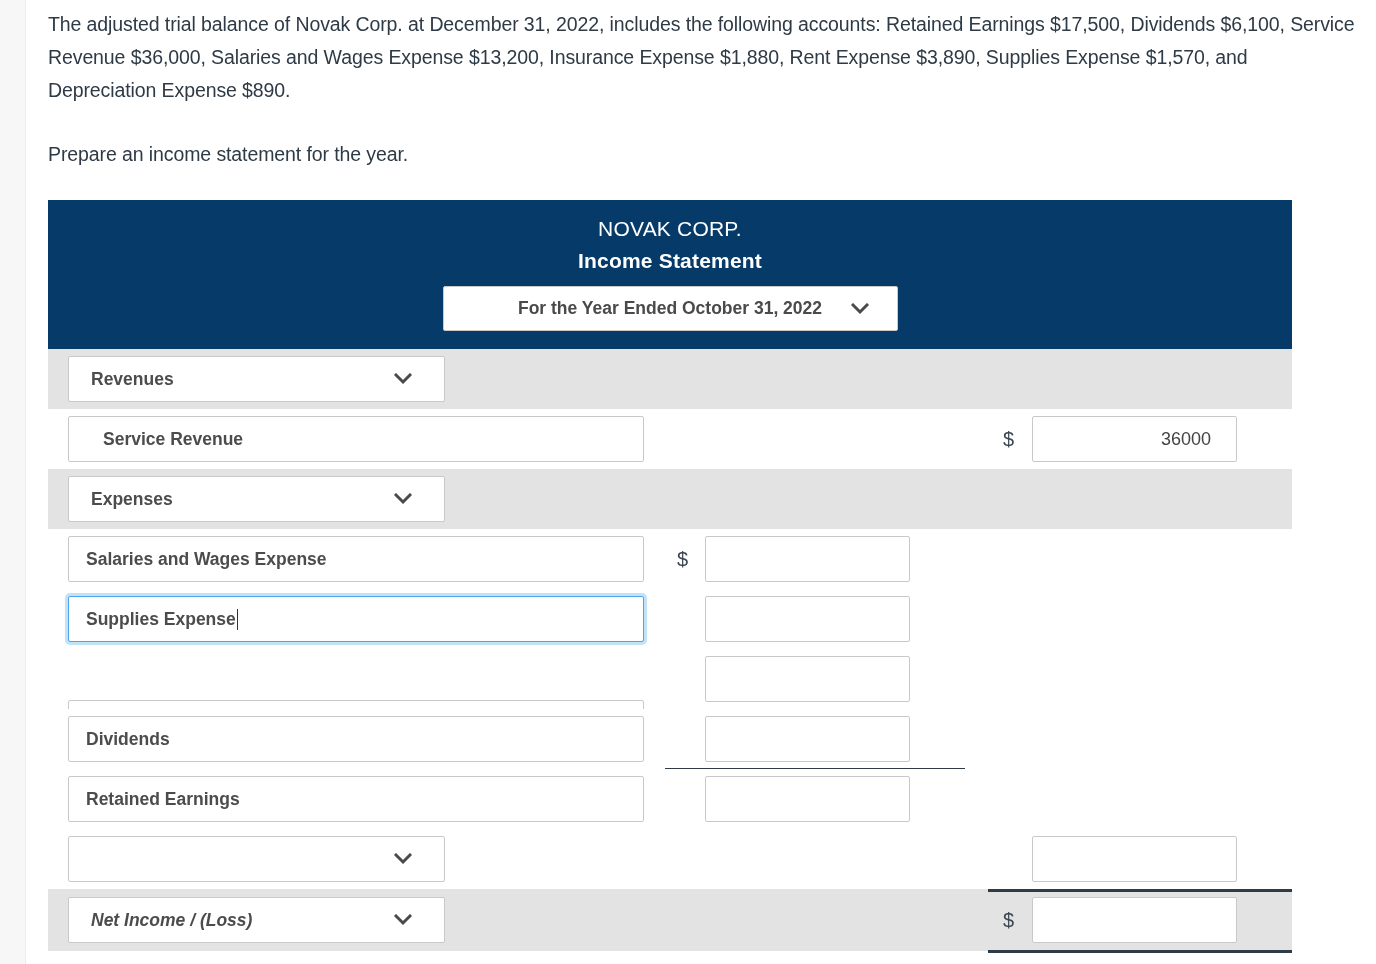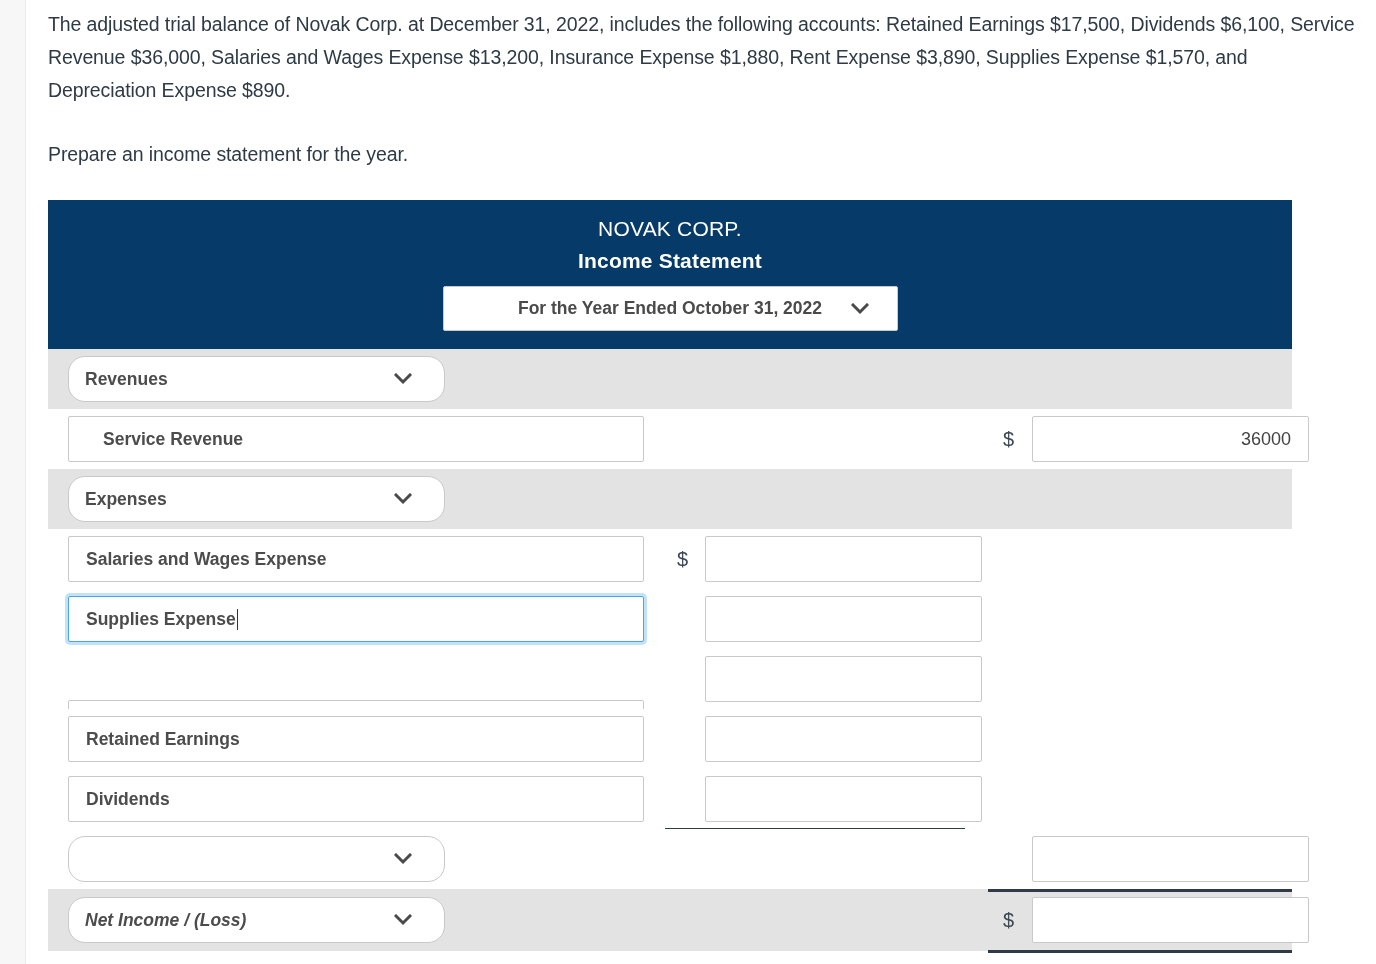--- a/index.html
+++ b/index.html
@@ -105,28 +105,28 @@
     border: 1px solid #c9c9c9;
     border-radius: 2px;
     height: 46px;
     display: flex;
     align-items: center;
     color: #4c4c4c;
     font-size: 17.5px;
     font-weight: 700;
     position: relative;
   }
-  .ctrl.sel { width: 377px; padding-left: 16px; border-radius: 17px; }
+  .ctrl.sel { width: 377px; padding-left: 22px; }
   .ctrl.sel .chev { position: absolute; right: 16px; top: 50%; transform: translateY(-50%); }
   .ctrl.txt { width: 576px; padding-left: 17px; }
   .ctrl.txt.indent { padding-left: 34px; }
   .ctrl.num {
-    width: 277px;
+    width: 205px;
     justify-content: flex-end;
-    padding-right: 17px;
+    padding-right: 25px;
     font-weight: 400;
     font-size: 18px;
     color: #444;
   }
 
   .ctrl.focused {
     border: 1px solid #4ea4e8;
     box-shadow: 0 0 0 3px rgba(120,190,240,0.45);
   }
   .caret {
@@ -261,42 +261,42 @@
       <div class="cell" style="left:657px;">
         <div class="ctrl num">
           <span></span>
         </div>
       </div>
     </div>
 
     <div class="row">
       <div class="cell" style="left:20px;">
         <div class="ctrl txt">
+          <span>Dividends</span>
+        </div>
+      </div>
+      <div class="cell" style="left:657px;">
+        <div class="ctrl num">
+          <span></span>
+        </div>
+      </div>
+      <div class="rule" style="left:617px; width:300px; bottom:-2px;"></div>
+    </div>
+
+    <div class="row">
+      <div class="cell" style="left:20px;">
+        <div class="ctrl txt">
           <span>Retained Earnings</span>
         </div>
       </div>
       <div class="cell" style="left:657px;">
         <div class="ctrl num">
           <span></span>
         </div>
       </div>
-    </div>
-
-    <div class="row">
-      <div class="cell" style="left:20px;">
-        <div class="ctrl txt">
-          <span>Dividends</span>
-        </div>
-      </div>
-      <div class="cell" style="left:657px;">
-        <div class="ctrl num">
-          <span></span>
-        </div>
-      </div>
-      <div class="rule" style="left:617px; width:300px; bottom:-2px;"></div>
     </div>
 
     <div class="row">
       <div class="cell" style="left:20px;">
         <div class="ctrl sel">
           <span></span>
           <span class="chev">
             <svg class="chev" width="18" height="12" viewBox="0 0 18 12" aria-hidden="true">
               <path d="M2 2 L9 9 L16 2" fill="none" stroke="#4a4a4a" stroke-width="3" stroke-linecap="square"></path>
             </svg>

